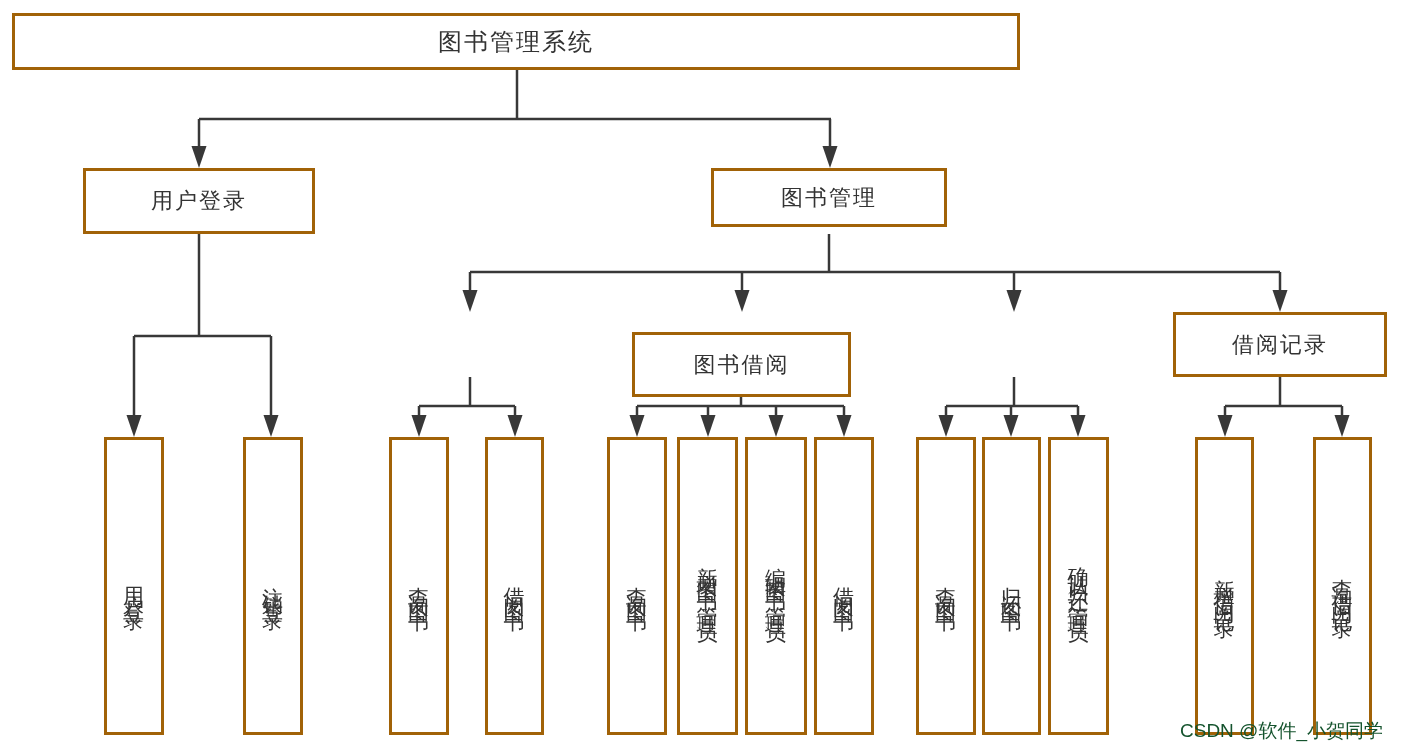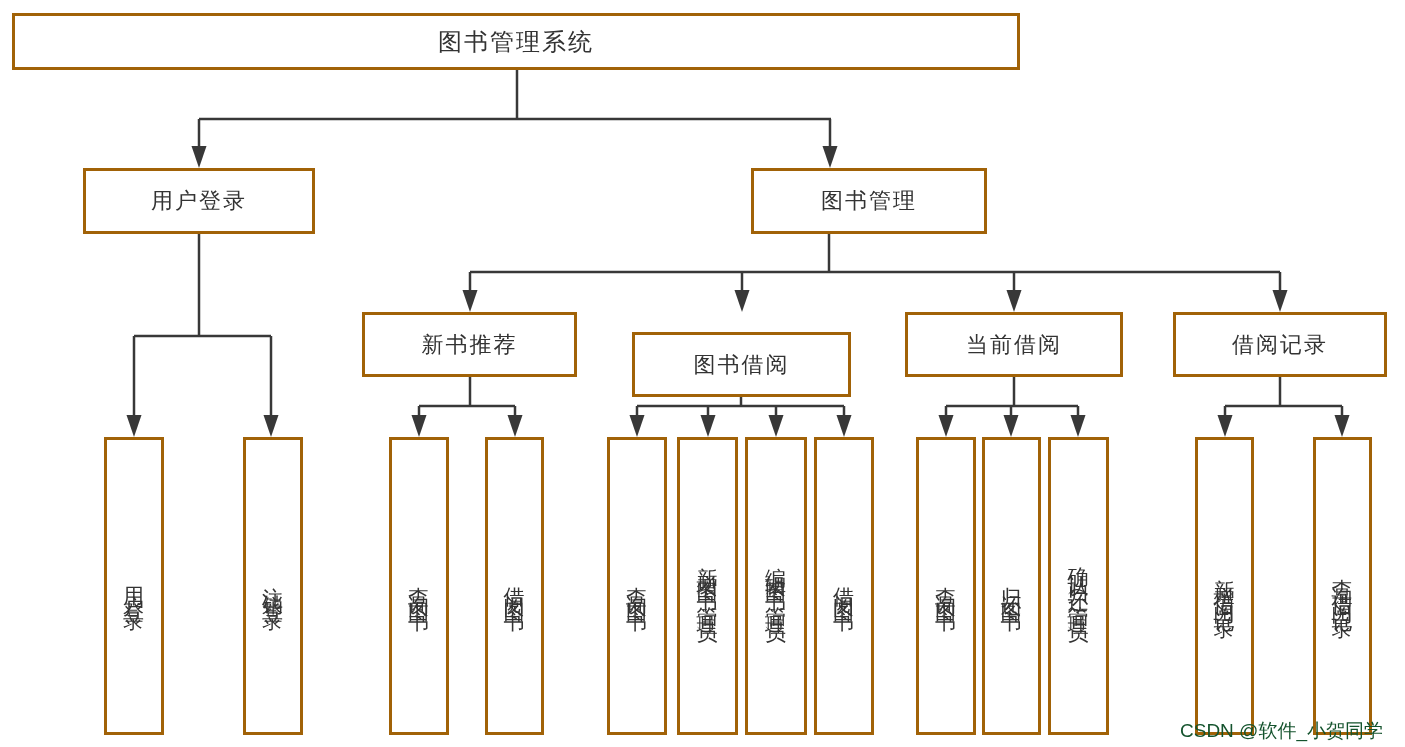--- a/index.html
+++ b/index.html
@@ -117,32 +117,26 @@
     <polygon points="1334.5,415 1349.5,415 1342,437"></polygon>
   </svg>
 
   <div class="box rootbox" style="left:12px; top:13px; width:1008px; height:57px;">
     <span>图书管理系统</span>
   </div>
 
   <div class="box hbox" style="left:83px; top:168px; width:232px; height:66px;">
     <span>用户登录</span>
   </div>
-  <div class="box hbox" style="left:711px; top:168px; width:236px; height:66px;margin-left:40px;">
+  <div class="box hbox" style="left:711px; top:168px; width:236px; height:59px;">
     <span>图书管理</span>
   </div>
 
-  <div class="box hbox" style="left:362px; top:312px; width:215px; height:65px;">
-    <span>新书推荐</span>
-  </div>
   <div class="box hbox" style="left:632px; top:312px; width:219px; height:65px;margin-top:20px;">
     <span>图书借阅</span>
-  </div>
-  <div class="box hbox" style="left:905px; top:312px; width:218px; height:65px;">
-    <span>当前借阅</span>
   </div>
   <div class="box hbox" style="left:1173px; top:312px; width:214px; height:65px;">
     <span>借阅记录</span>
   </div>
 
   <div class="box vbox" style="left:104px; top:437px; width:60px; height:298px;">
     <span class="vtext">用户登录</span>
   </div>
   <div class="box vbox" style="left:243px; top:437px; width:60px; height:298px;">
     <span class="vtext">注销登录</span>

